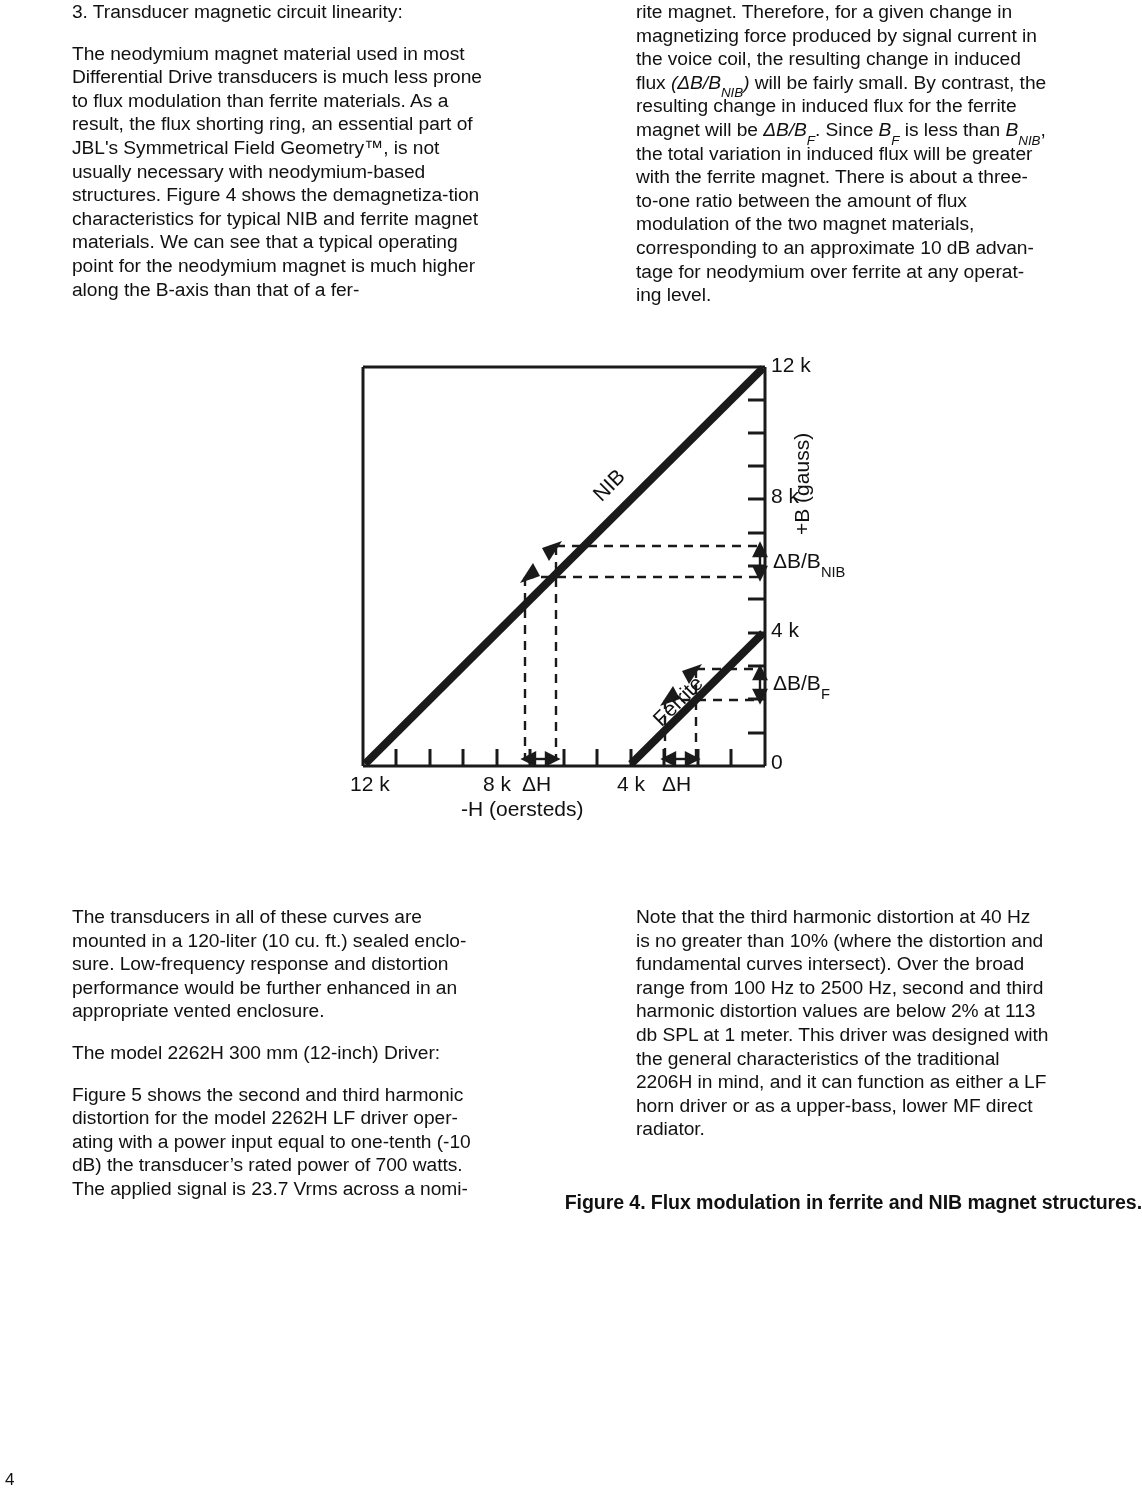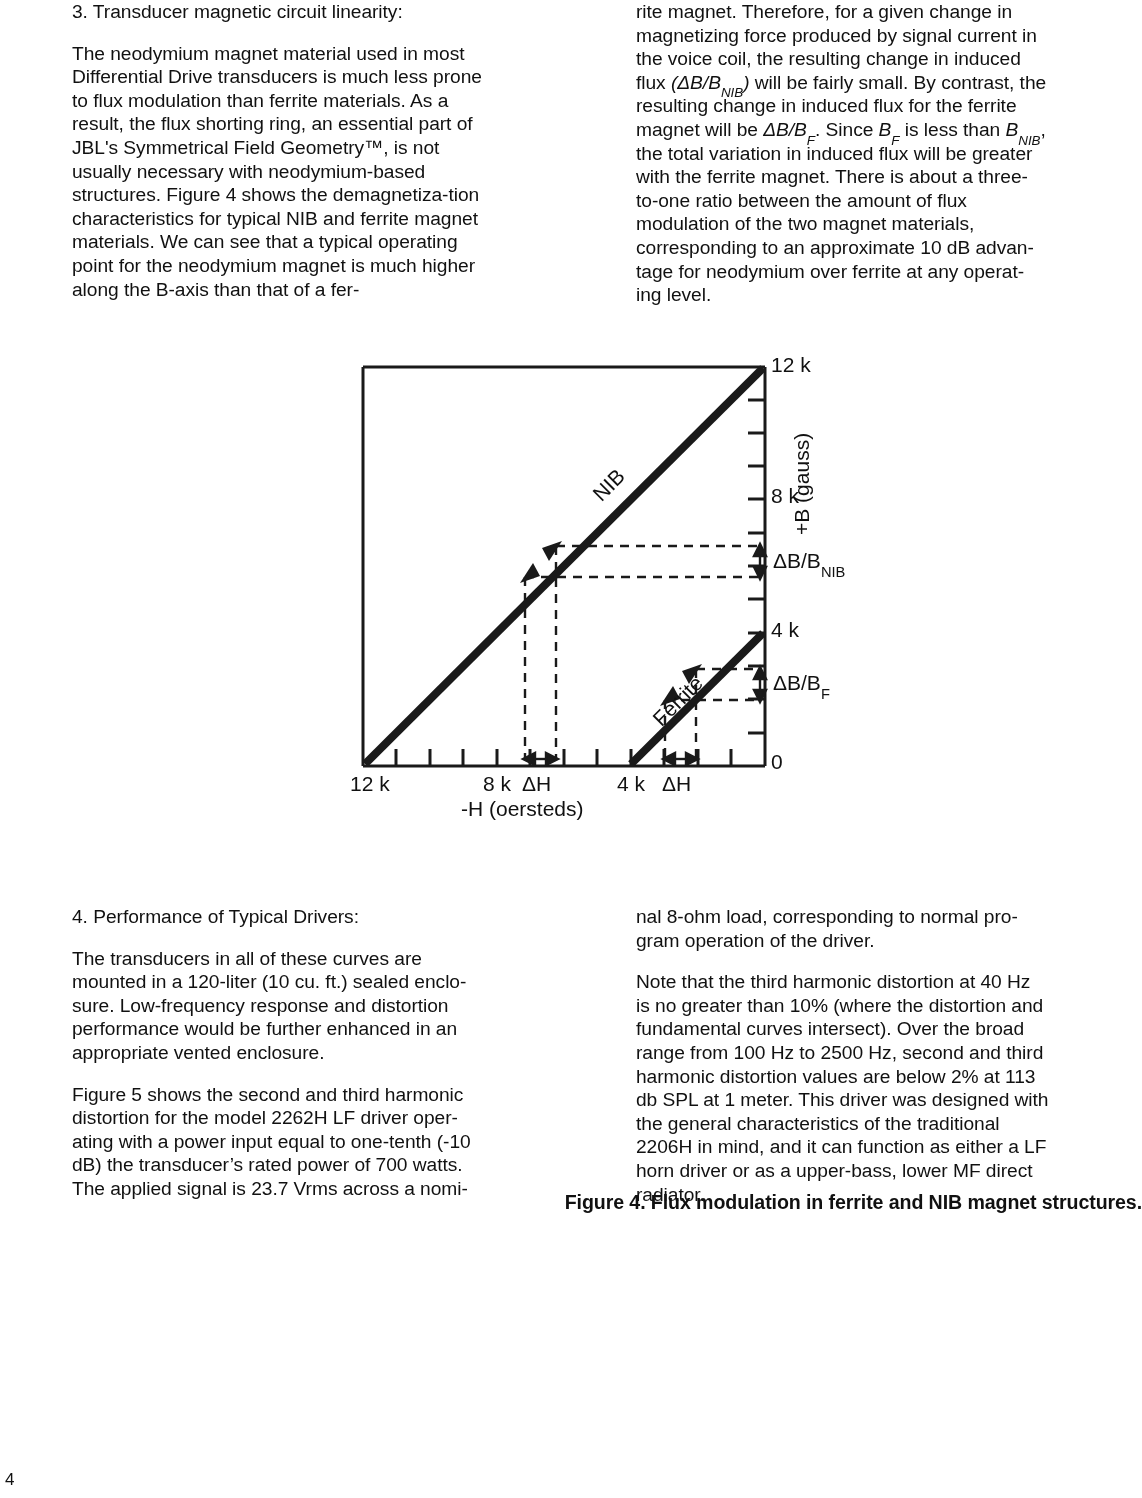--- a/index.html
+++ b/index.html
@@ -232,27 +232,26 @@
       <span class="curve-lbl" style="left:308px;top:365px;transform:rotate(-45deg);">Ferrite</span>
 
     </div>
 
     <div class="fig-caption">Figure 4. Flux modulation in ferrite and NIB magnet structures.</div>
   </div>
 
   <div class="cols2">
 
     <div class="col col-left">
-      <p class="body">4. Performance of Typical Drivers:</p>
       <p class="body">The transducers in all of these curves are mounted in a 120-liter (10 cu. ft.) sealed enclo-sure.  Low-frequency response and distortion performance would be further enhanced in an appropriate vented enclosure.</p>
+      <p class="body">The model 2262H 300 mm (12-inch) Driver:</p>
       <p class="body">Figure 5 shows the second and third harmonic distortion for the model 2262H LF driver oper-ating with a power input equal to one-tenth (-10 dB) the transducer’s rated power of 700 watts. The applied signal is 23.7 Vrms across a nomi-</p>
     </div>
 
     <div class="col col-right">
-      <p class="body">nal 8-ohm load, corresponding to normal pro-gram operation of the driver.</p>
       <p class="body">Note that the third harmonic distortion at 40 Hz is no greater than 10% (where the distortion and fundamental curves intersect). Over the broad range from 100 Hz to 2500 Hz, second and third harmonic distortion values are below 2% at 113 db SPL at 1 meter. This driver was designed with the general characteristics of the traditional 2206H in mind, and it can function as either a LF horn driver or as a upper-bass, lower MF direct radiator.</p>
     </div>
 
   </div>
 
   <div class="pageno">4</div>
 
 </div>
 
 </body></html>

